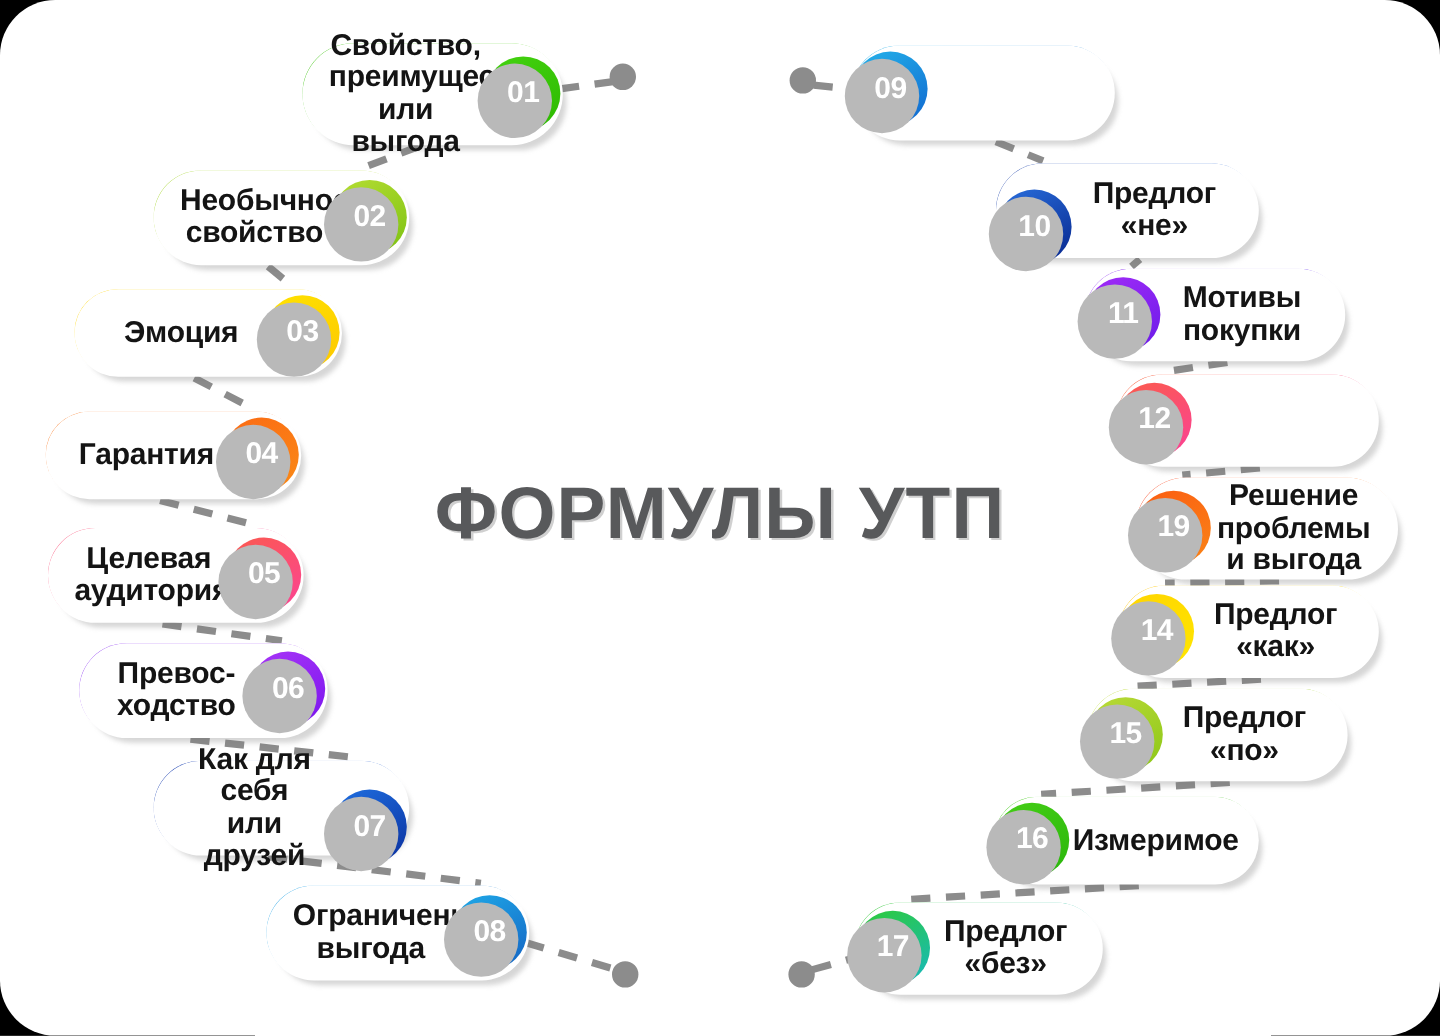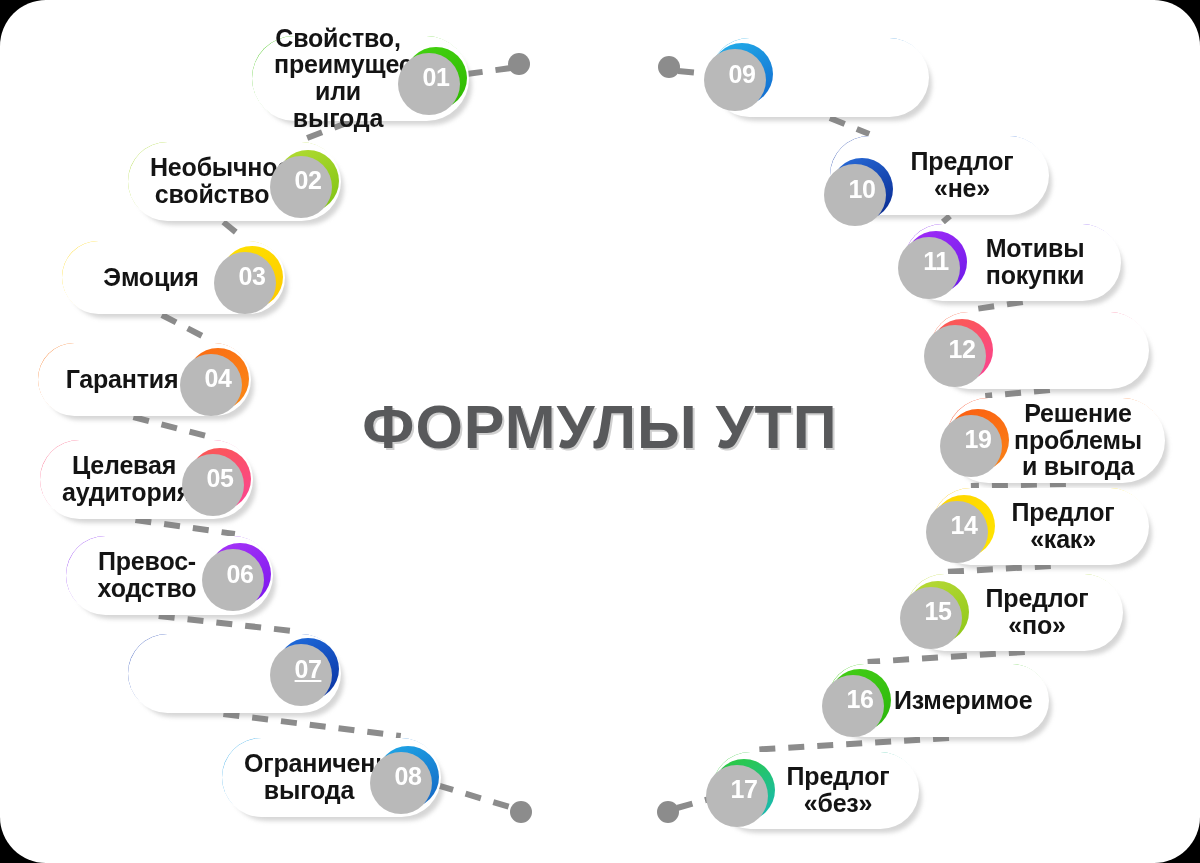--- a/index.html
+++ b/index.html
@@ -169,21 +169,23 @@
       <div class="pill side-left" style="left: 66px; top: 536px; width: 206px; height: 78px; border: 2.5px solid transparent; background: linear-gradient(rgb(255, 255, 255), rgb(255, 255, 255)) padding-box padding-box, linear-gradient(135deg, rgb(122, 22, 240), rgb(160, 59, 250)) border-box border-box;">
         <div class="pill-inner"></div>
         <div class="label">Превос-
 ходство</div>
         <div class="badge" style="background: linear-gradient(150deg, rgb(168, 54, 247), rgb(122, 20, 238)); top: 5px;">
           <span>06</span>
         </div>
       </div>
       <div class="pill side-left" style="left: 128px; top: 634px; width: 212px; height: 78px; border: 2.5px solid transparent; background: linear-gradient(rgb(255, 255, 255), rgb(255, 255, 255)) padding-box padding-box, linear-gradient(135deg, rgb(11, 47, 168), rgb(22, 102, 224)) border-box border-box;">
         <div class="pill-inner"></div>
-        <div class="badge" style="background: linear-gradient(150deg, rgb(31, 111, 224), rgb(10, 47, 158)); top: 2px; text-decoration: underline;">
+        <div class="label">Как для себя
+или друзей</div>
+        <div class="badge" style="background: linear-gradient(150deg, rgb(31, 111, 224), rgb(10, 47, 158)); top: 22px;">
           <span>07</span>
         </div>
       </div>
       <div class="pill side-left" style="left: 222px; top: 738px; width: 218px; height: 78px; border: 2.5px solid transparent; background: linear-gradient(rgb(255, 255, 255), rgb(255, 255, 255)) padding-box padding-box, linear-gradient(135deg, rgb(23, 163, 232), rgb(21, 101, 199)) border-box border-box;">
         <div class="pill-inner"></div>
         <div class="label">Ограничение
 выгода</div>
         <div class="badge" style="background: linear-gradient(150deg, rgb(31, 170, 232), rgb(20, 99, 195)); top: 5.5px;">
           <span>08</span>
         </div>

